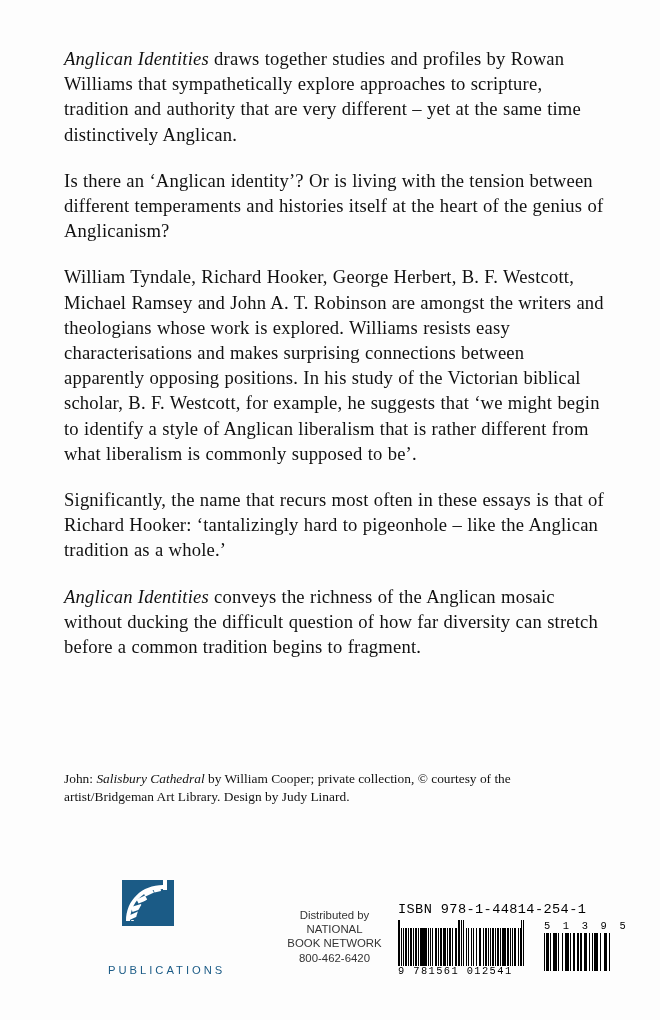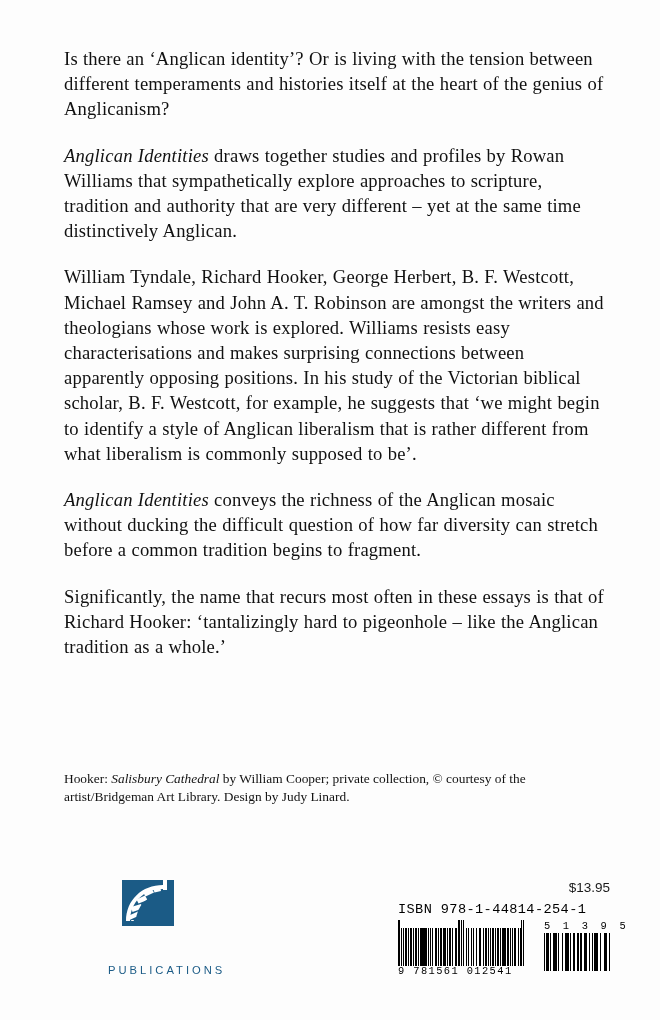--- a/index.html
+++ b/index.html
@@ -173,28 +173,28 @@
     white-space: nowrap;
   }
   .bc-addon .bars { height: 38px; }
 </style>
 </head>
 <body>
 
 <div class="page">
 
   <div class="blurb">
+    <p class="para"><i>Anglican Identities</i><span> draws together studies and profiles by Rowan Williams that sympathetically explore approaches to scripture, tradition and authority that are very different – yet at the same time distinctively Anglican.</span></p>
     <p class="para"><span>Is there an ‘Anglican identity’? Or is living with the tension between different temperaments and histories itself at the heart of the genius of Anglicanism?</span></p>
-    <p class="para"><i>Anglican Identities</i><span> draws together studies and profiles by Rowan Williams that sympathetically explore approaches to scripture, tradition and authority that are very different – yet at the same time distinctively Anglican.</span></p>
     <p class="para"><span>William Tyndale, Richard Hooker, George Herbert, B. F. Westcott, Michael Ramsey and John A. T. Robinson are amongst the writers and theologians whose work is explored. Williams resists easy characterisations and makes surprising connections between apparently opposing positions. In his study of the Victorian biblical scholar, B. F. Westcott, for example, he suggests that ‘we might begin to identify a style of Anglican liberalism that is rather different from what liberalism is commonly supposed to be’.</span></p>
+    <p class="para"><span>Significantly, the name that recurs most often in these essays is that of Richard Hooker: ‘tantalizingly hard to pigeonhole – like the Anglican tradition as a whole.’</span></p>
     <p class="para"><i>Anglican Identities</i><span> conveys the richness of the Anglican mosaic without ducking the difficult question of how far diversity can stretch before a common tradition begins to fragment.</span></p>
-    <p class="para"><span>Significantly, the name that recurs most often in these essays is that of Richard Hooker: ‘tantalizingly hard to pigeonhole – like the Anglican tradition as a whole.’</span></p>
   </div>
 
-  <div class="credits"><span>Hooker: </span><i>Salisbury Cathedral</i><span> by William Cooper; private collection,  © courtesy of the artist/Bridgeman Art Library. Design by Judy Linard.</span></div>
+  <div class="credits"><span>John: </span><i>Salisbury Cathedral</i><span> by William Cooper; private collection,  © courtesy of the artist/Bridgeman Art Library. Design by Judy Linard.</span></div>
 
   <div class="footer">
 
     <div class="logo-block">
       <div class="logo-mark">
         <svg viewBox="0 0 52 46" width="52" height="46" aria-hidden="true">
           <rect x="0" y="0" width="52" height="46" fill="#1b5b86"></rect>
           <g fill="#ffffff">
             <path d="M4 41 C4 20, 20 5, 41 5 L41 12 C24 12, 11 24, 11 41 Z"></path>
           </g>
@@ -224,22 +224,27 @@
             <path d="M41 0 L45 0 L45 10 L41 10 Z"></path>
           </g>
           <g fill="#1b5b86">
             <path d="M45 0 L52 0 L52 46 L45 46 Z"></path>
           </g>
         </svg>
       </div>
       <div class="logo-sub">PUBLICATIONS</div>
     </div>
 
-
-    <div class="price">$13.95</div>
+    <div class="distributor">
+      <div>Distributed by</div>
+      <div>NATIONAL</div>
+      <div>BOOK NETWORK</div>
+      <div>800-462-6420</div>
+    </div>
+
 
     <div class="isbn-zone">
       <div class="isbn-text">ISBN  978-1-44814-254-1</div>
       <div class="barcodes">
         <div class="bc-main">
           <div class="bars" id="bars-main">
               <span style="width: 0.724138px;"></span>
               <span style="width: 0.724138px; background: transparent;"></span>
               <span style="width: 0.724138px;"></span>
               <span style="width: 0.724138px; background: transparent;"></span>

